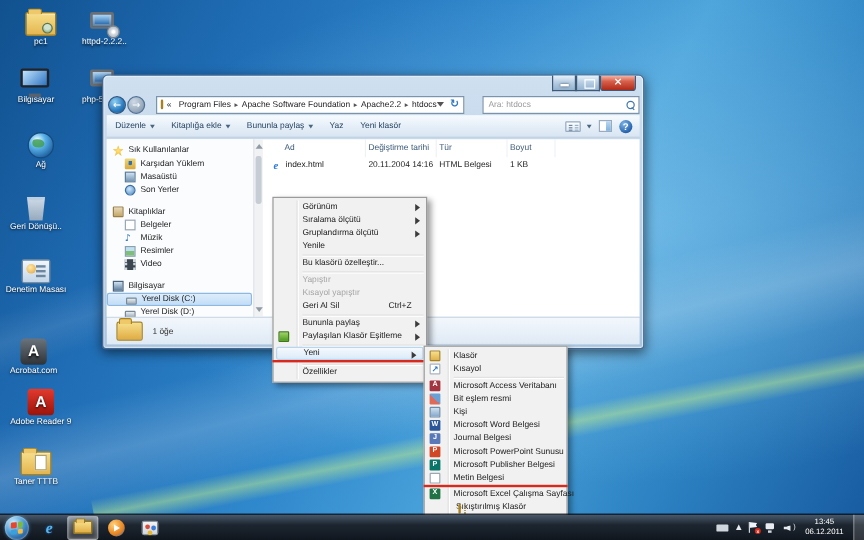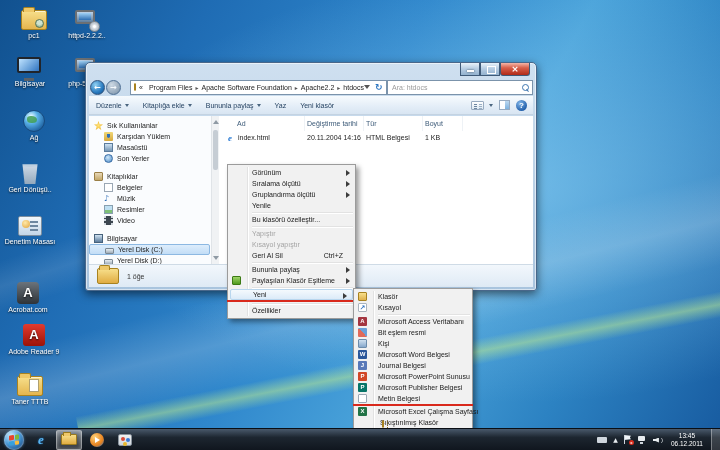--- a/index.html
+++ b/index.html
@@ -74,21 +74,21 @@
             color:#fff; font:bold 8px/13px "DejaVu Sans",sans-serif; text-align:center; }
   .navbtn.back { background:radial-gradient(circle at 35% 30%, #8fd0f2, #2a7bc0 60%, #134f8c); }
   .navbtn.fwd  { background:radial-gradient(circle at 35% 30%, #cfd9e2, #8fa2b4 60%, #5f788e); opacity:.8; }
   .breadcrumb { margin-left:9px; width:257px; height:15px; background:#fff; border:1px solid #7b93ab;
                 display:flex; align-items:center; padding:0 2px; color:#222; white-space:nowrap; overflow:hidden; }
   .bc-folder { width:10px; height:8px; background:linear-gradient(#f7df8b,#e0b14c); border:1px solid #a8821f; border-radius:1px; margin:0 3px 0 1px; }
   .bc-sep { color:#555; margin:0 3px; font-size:6px; }
   .bc-tail { margin-left:auto; display:flex; align-items:center; color:#3c74b5; }
   .bc-caret { width:0; height:0; border-left:3px solid transparent; border-right:3px solid transparent; border-top:4px solid #555; margin-right:5px; }
   .bc-refresh { font:bold 9px/9px "DejaVu Sans",sans-serif; color:#2f77c2; margin-right:2px; }
-  .searchbox { margin-left:0; flex:1; height:15px; background:#fff; border:1px solid #7b93ab;
+  .searchbox { margin-left:15px; flex:1; height:15px; background:#fff; border:1px solid #7b93ab;
                display:flex; align-items:flex-start; position:relative; }
   .searchbox input { border:none; outline:none; width:100%; height:100%; font:7px "Liberation Sans",sans-serif;
                color:#333; padding:0 14px 0 4px; background:transparent; }
   .searchbox input::placeholder { color:#9a9a9a; opacity:1; }
   .mag { position:absolute; right:3px; top:3px; width:7px; height:7px; }
   .mag::before { content:""; position:absolute; left:0; top:0; width:5px; height:5px; border:1px solid #3e76b0; border-radius:50%; }
   .mag::after { content:""; position:absolute; right:0; bottom:0; width:3px; height:1px; background:#3e76b0; transform:rotate(45deg); }
   .toolbar { position:absolute; left:3px; top:33px; right:3px; height:19px;
              background:linear-gradient(#f7fbfe,#e3edf7 60%,#d8e5f2); border-bottom:1px solid #c4d3e2;
              display:flex; align-items:center; color:#1e3c5c; }

